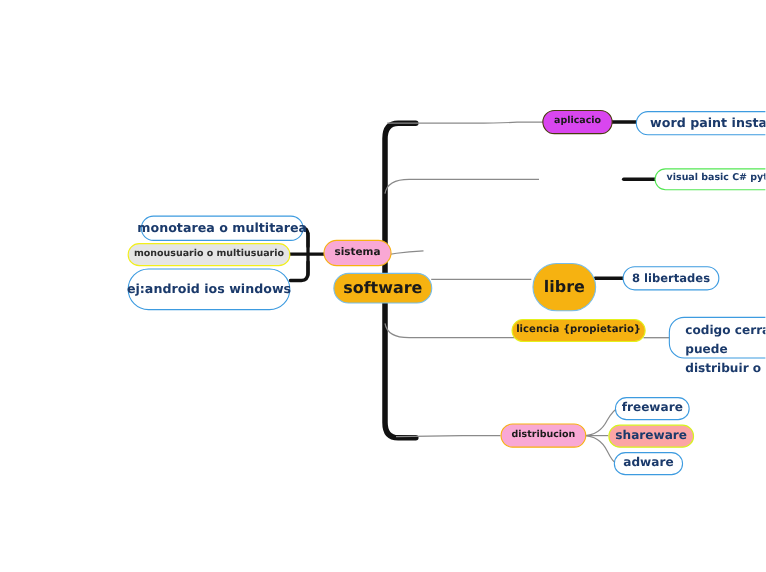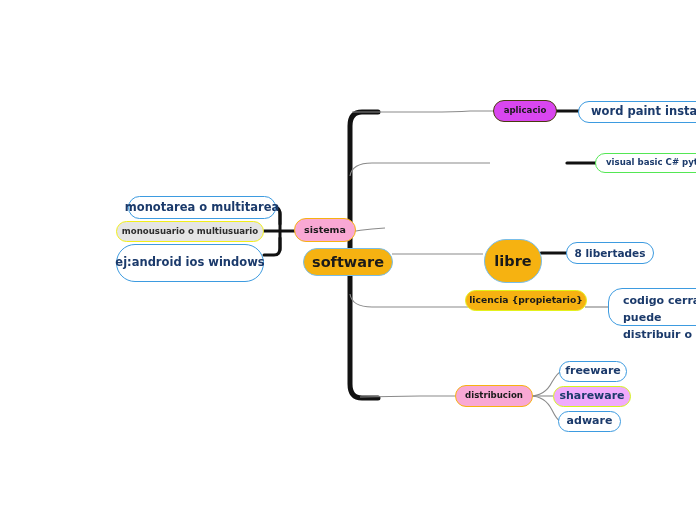--- a/index.html
+++ b/index.html
@@ -48,21 +48,21 @@
     background: #e5e5e5;
     border: 1.6px solid #f2ef1a;
     color: #2c2c2c;
   }
   .n-green {
     background: #ffffff;
     border: 1.6px solid #54e754;
     color: #1b3a6b;
   }
   .n-lime {
-    background: #f0abfc;
+    background: #fca5a5;
     border: 1.8px solid #d6f51d;
     color: #1b3a6b;
   }
   .n-orange {
     background: #f6b211;
     border: 1.8px solid #78bde8;
     color: #1a1a1a;
   }
   .n-orange-dark {
     background: #d946ef;

